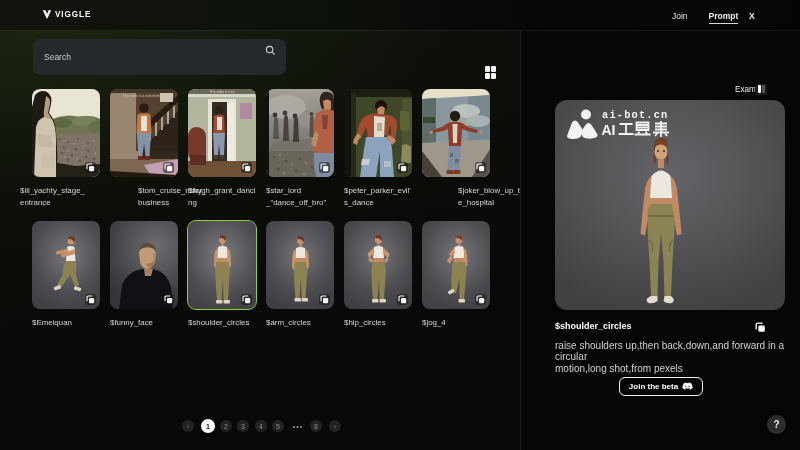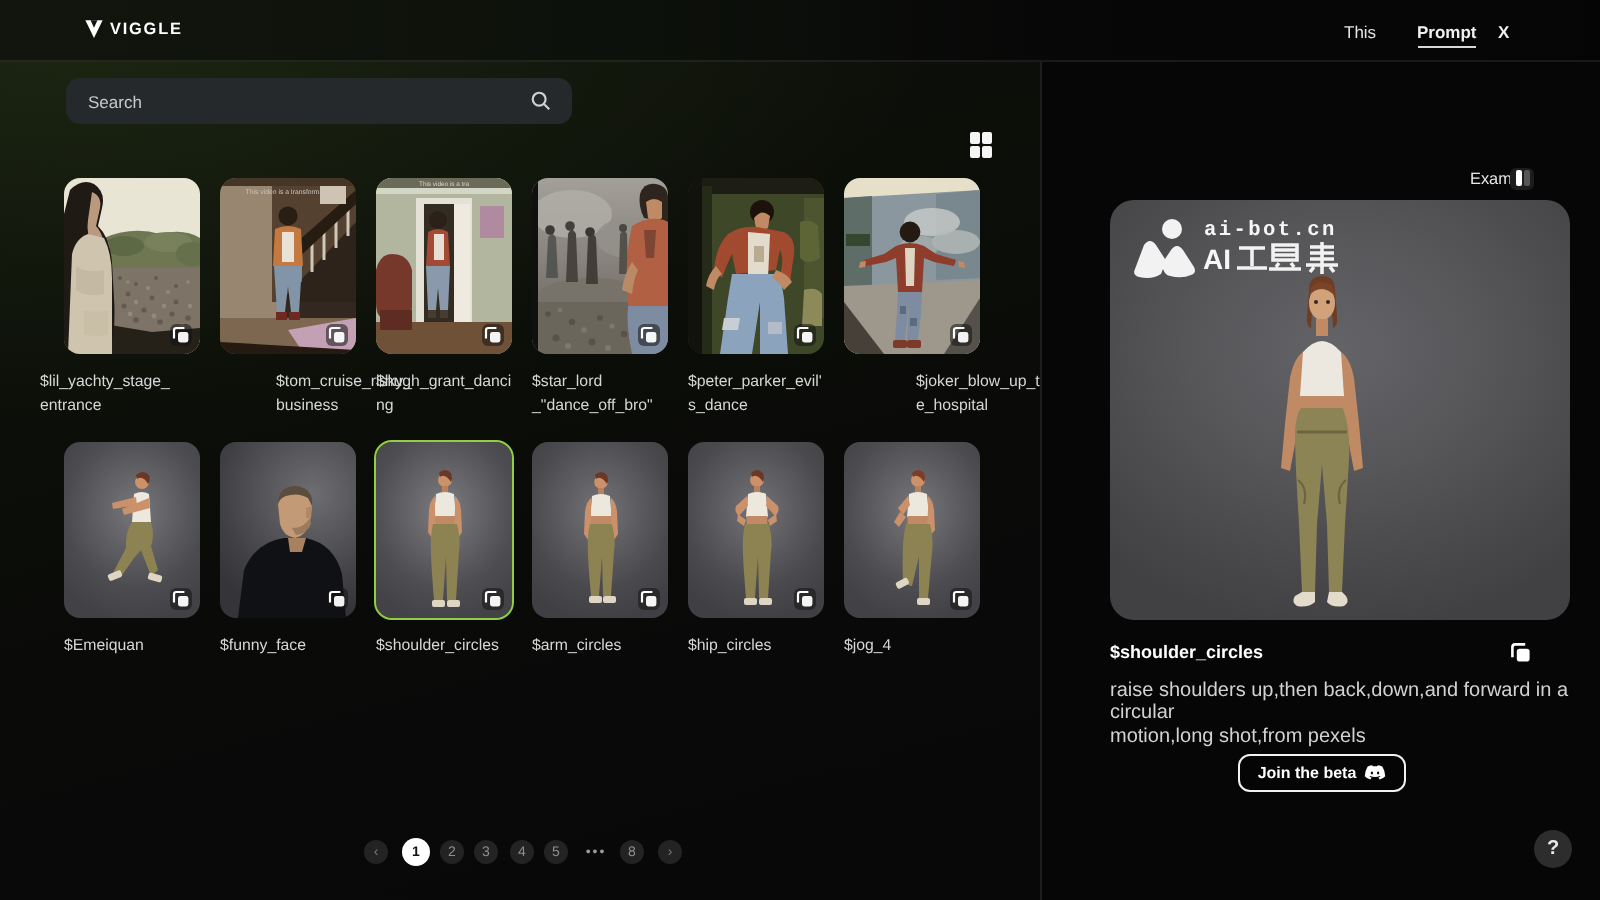--- a/index.html
+++ b/index.html
@@ -17,21 +17,21 @@
   #home { position:absolute; left:672px; top:11px; font-weight:normal; color:#e4e4e4; }
   #prompt { position:absolute; left:708.5px; top:11px; border-bottom:1px solid #d8d8d8; padding-bottom:2px; }
   #xlink { position:absolute; left:749px; top:11px; }
 
   
   #left { position:absolute; left:0; top:31px; width:520px; height:419px;
     background:
       radial-gradient(ellipse 560px 260px at 40px -15px, rgba(58,84,34,0.30), rgba(40,56,24,0.10) 60%, rgba(0,0,0,0) 76%),
       linear-gradient(165deg,#0f120b 0%,#0b0d08 40%,#090909 70%,#080808 100%);
   }
-  #searchbar { position:absolute; left:33px; top:8px; width:253px; height:23px; border-radius:7px;
+  #searchbar { position:absolute; left:33px; top:8px; width:253px; height:36px; border-radius:7px;
     background:#26292b; display:flex; align-items:center; }
   #searchbar .ph { color:#c9c9c9; font-size:8.5px; margin-left:11px; }
   #searchbar svg { position:absolute; right:10px; top:6px; }
   #gridicon { position:absolute; left:485px; top:35px; }
 
   
   .thumb { position:absolute; width:68px; height:88px; border-radius:8px; overflow:hidden; }
   .lab { position:absolute; color:#d6d6d6; font-size:7.9px; line-height:12px; white-space:pre; }
   .copyic { position:absolute; right:4px; bottom:4px; width:11px; height:11px; border-radius:3px;
     background:rgba(20,20,20,0.55); display:flex; align-items:center; justify-content:center; }
@@ -77,21 +77,21 @@
   </div>
   <div id="topbar">
     <div id="logo">
       <svg width="10" height="11" viewBox="0 0 22 24">
         <path d="M1.5 2.5 L20.5 2.5 L11 22 Z" fill="#fff"></path>
         <path d="M7.2 2.5 L14.8 2.5 L11 10.5 Z" fill="#11150d"></path>
         <path d="M11 16 L8 9.5 L14 9.5 Z" fill="#11150d" opacity="0"></path>
       </svg>
       <span class="wordmark">VIGGLE</span>
     </div>
-    <span class="item" id="home">This</span>
+    <span class="item" id="home">Join</span>
     <span class="item" id="prompt">Prompt</span>
     <span class="item" id="xlink">X</span>
   </div>
 
   <div class="thumb" style="left:32px;top:89px;">
     <svg width="68" height="88" viewBox="0 0 68 88">
       <rect width="68" height="88" fill="#e9e5d4"></rect>
       <path d="M20 30 Q34 24 48 28 Q60 25 68 30 L68 48 L20 48 Z" fill="#6e7752"></path>
       <ellipse cx="30" cy="34" rx="10" ry="5" fill="#5d6844"></ellipse>
       <ellipse cx="52" cy="32" rx="12" ry="5" fill="#79815c"></ellipse>

